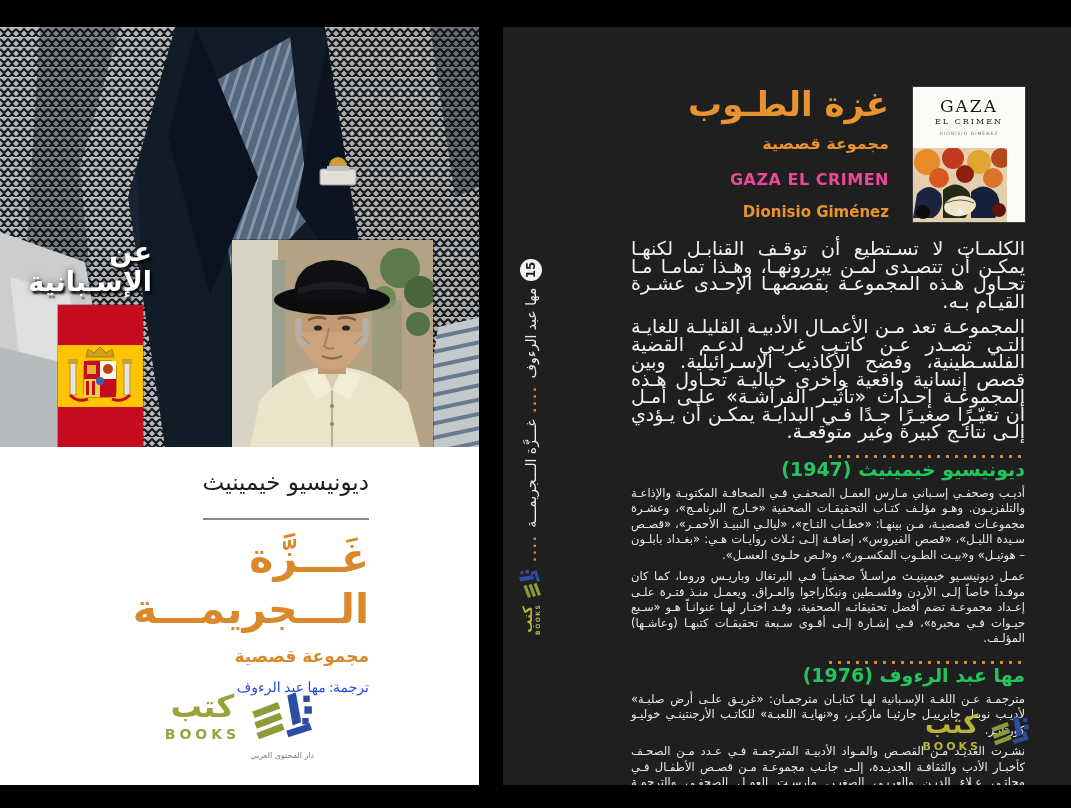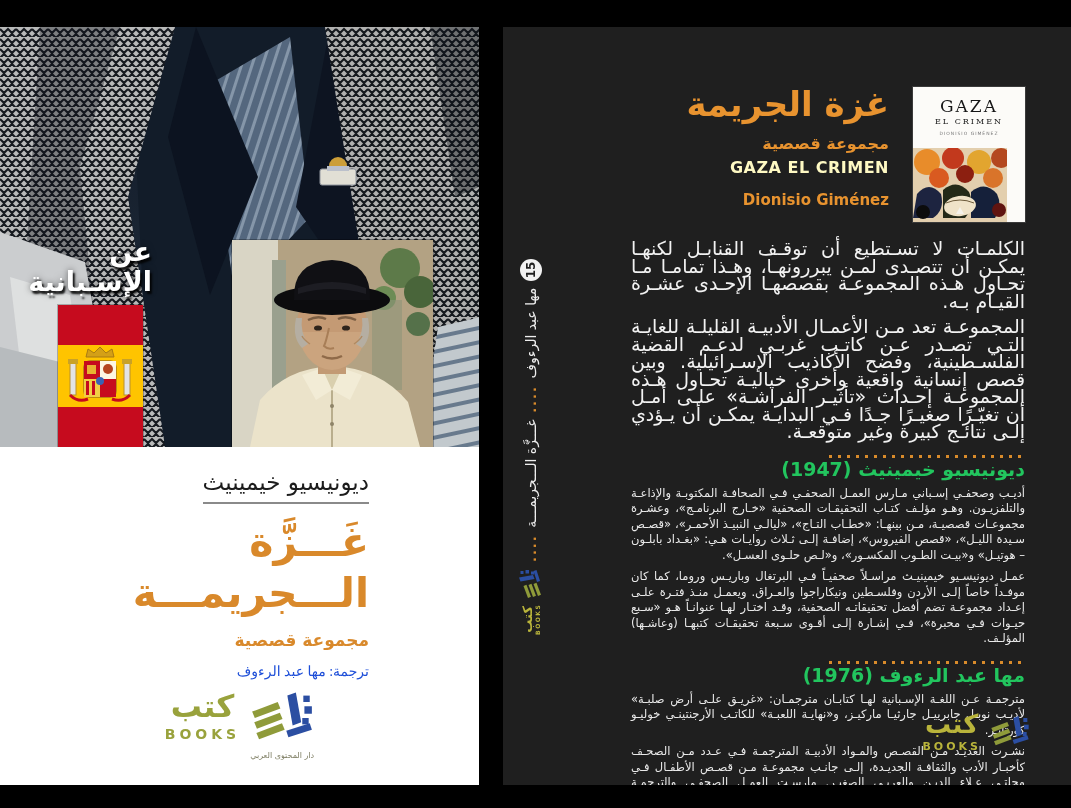--- a/index.html
+++ b/index.html
@@ -12,21 +12,21 @@
   .photo{position:absolute;left:0;top:0;width:503px;height:420px;overflow:hidden;background:#15202e;}
   .photo svg.collage{position:absolute;left:0;top:0;}
   .origin-label{position:absolute;left:34px;top:210px;width:118px;text-align:right;direction:rtl;
     color:#fff;font-weight:bold;font-size:27px;line-height:1.12;
     text-shadow:2px 3px 2px rgba(0,0,0,.85),0 0 6px rgba(0,0,0,.5);}
   .flag{position:absolute;left:58px;top:278px;width:85px;height:142px;box-shadow:0 0 0 1px rgba(0,0,0,.25);}
   .portrait{position:absolute;left:232px;top:213px;width:201px;height:207px;box-shadow:0 0 0 1px rgba(0,0,0,.3);}
 
   .front-text{position:absolute;top:420px;right:110px;width:300px;direction:rtl;text-align:right;}
   .front-author{display:inline-block;margin-top:22px;font-size:23px;color:#1c1c1c;
-    padding-bottom:7px;border-bottom:2px solid #8a8a8a;}
+    padding-bottom:23px;border-bottom:2px solid #8a8a8a;}
   .front-title{font-weight:bold;color:#d9892b;font-size:41px;line-height:1.0;}
   .front-title.l1{margin-top:18px;}
   .front-title.l2{margin-top:10px;}
   .front-subtitle{margin-top:16px;font-size:17px;font-weight:bold;color:#d9892b;}
   .front-translator{margin-top:13px;font-size:14px;color:#1d4ed8;font-family:Liberation Serif, serif;}
 
   .front-logos{position:absolute;top:664px;left:0;width:100%;display:flex;justify-content:center;align-items:flex-start;gap:10px;}
   .kotob-block{text-align:center;color:#99a23c;}
   .kotob-word{font-size:31px;font-weight:bold;line-height:1;}
   .books-word{font-size:14px;letter-spacing:4px;font-weight:bold;margin-top:4px;}
@@ -54,21 +54,21 @@
   .thumb{flex:none;width:112px;height:135px;background:#fcfbf8;position:relative;overflow:hidden;
     box-shadow:0 0 0 1px rgba(255,255,255,.12);}
   .thumb-title{margin-top:9px;text-align:center;font-family:"DejaVu Serif",serif;font-size:17px;
     letter-spacing:2px;color:#151515;}
   .thumb-sub{text-align:center;font-family:"DejaVu Serif",serif;font-size:8px;letter-spacing:2px;color:#151515;margin-top:1px;}
   .thumb-author{text-align:center;font-size:4.5px;letter-spacing:1px;color:#777;margin-top:5px;}
   .thumb-art{position:absolute;left:0;bottom:0;}
   .back-head-text{flex:1;text-align:right;}
   .back-title{font-size:34px;font-weight:bold;color:#e8932f;line-height:1.05;}
   .back-subtitle{margin-top:11px;font-size:16px;font-weight:bold;color:#e8932f;}
-  .back-title-latin{margin-top:5px;font-size:16px;font-weight:bold;color:#fef9c3;letter-spacing:.5px;direction:ltr;}
+  .back-title-latin{margin-top:17px;font-size:16px;font-weight:bold;color:#ec4899;letter-spacing:.5px;direction:ltr;}
   .back-author-latin{margin-top:14px;font-size:15px;font-weight:bold;color:#e8932f;direction:ltr;}
 
   .intro-p{font-size:19px;line-height:17.5px;text-align:justify;text-align-last:right;color:#f2f2f2;margin:0;}
   .intro-p.first{margin-top:18px;}
   .intro-p + .intro-p{margin-top:8px;}
 
   .dotsep{width:196px;height:3px;margin-top:14px;
     background:repeating-linear-gradient(90deg,#d98b2b 0 3px,transparent 3px 9px);}
   .bio-heading{font-size:19px;font-weight:bold;color:#22c55e;}
   .bio-p{font-size:11.5px;line-height:15.5px;text-align:justify;text-align-last:right;color:#e9e9e9;margin:6px 0 0 0;}
@@ -295,21 +295,21 @@
             <path d="M30 42 q14 -12 26 2 q6 14 -4 26 l-22 0 Z" fill="#242a18"></path>
             <path d="M58 44 q14 -12 26 2 q6 12 -2 24 l-24 0 Z" fill="#15203a"></path>
             <ellipse cx="47" cy="58" rx="16" ry="10" fill="#efe3c8" transform="rotate(-8 47 58)"></ellipse>
             <path d="M33 55 q14 -6 28 0" stroke="#6b5a3a" stroke-width="1" fill="none"></path>
             <circle cx="10" cy="64" r="7" fill="#0c0c0c"></circle>
             <circle cx="86" cy="62" r="7" fill="#601410"></circle>
             <path d="M43 66 L47 59 L51 66 Z" fill="#f5f2ea"></path>
           </svg>
         </div>
         <div class="back-head-text">
-          <div class="back-title">غزة الجريمة</div>
+          <div class="back-title">غزة الطـوب</div>
           <div class="back-subtitle">مجموعة قصصية</div>
           <div class="back-title-latin">GAZA EL CRIMEN</div>
           <div class="back-author-latin">Dionisio Giménez</div>
         </div>
       </div>
 
       <p class="intro-p first">الكلمـات لا تسـتطيع أن توقـف القنابـل لكنهـا يمكـن أن تتصـدى لمـن يبررونهـا، وهـذا تمامـا مـا تحـاول هـذه المجموعـة بقصصهـا الإحـدى عشـرة القيـام بـه.</p>
       <p class="intro-p">المجموعـة تعد مـن الأعمـال الأدبيـة القليلـة للغايـة التـي تصـدر عـن كاتـب غربـي لدعـم القضية الفلسـطينية، وفضح الأكاذيب الإسـرائيلية. وبين قصص إنسانية واقعية وأخرى خياليـة تحـاول هـذه المجموعـة إحـداث «تأثيـر الفراشـة» علـى أمـل أن تغيّـرًا صغيـرًا جـدًا فـي البدايـة يمكـن أن يـؤدي إلـى نتائـج كبيرة وغير متوقعـة.</p>
 
       <div class="dotsep"></div>

